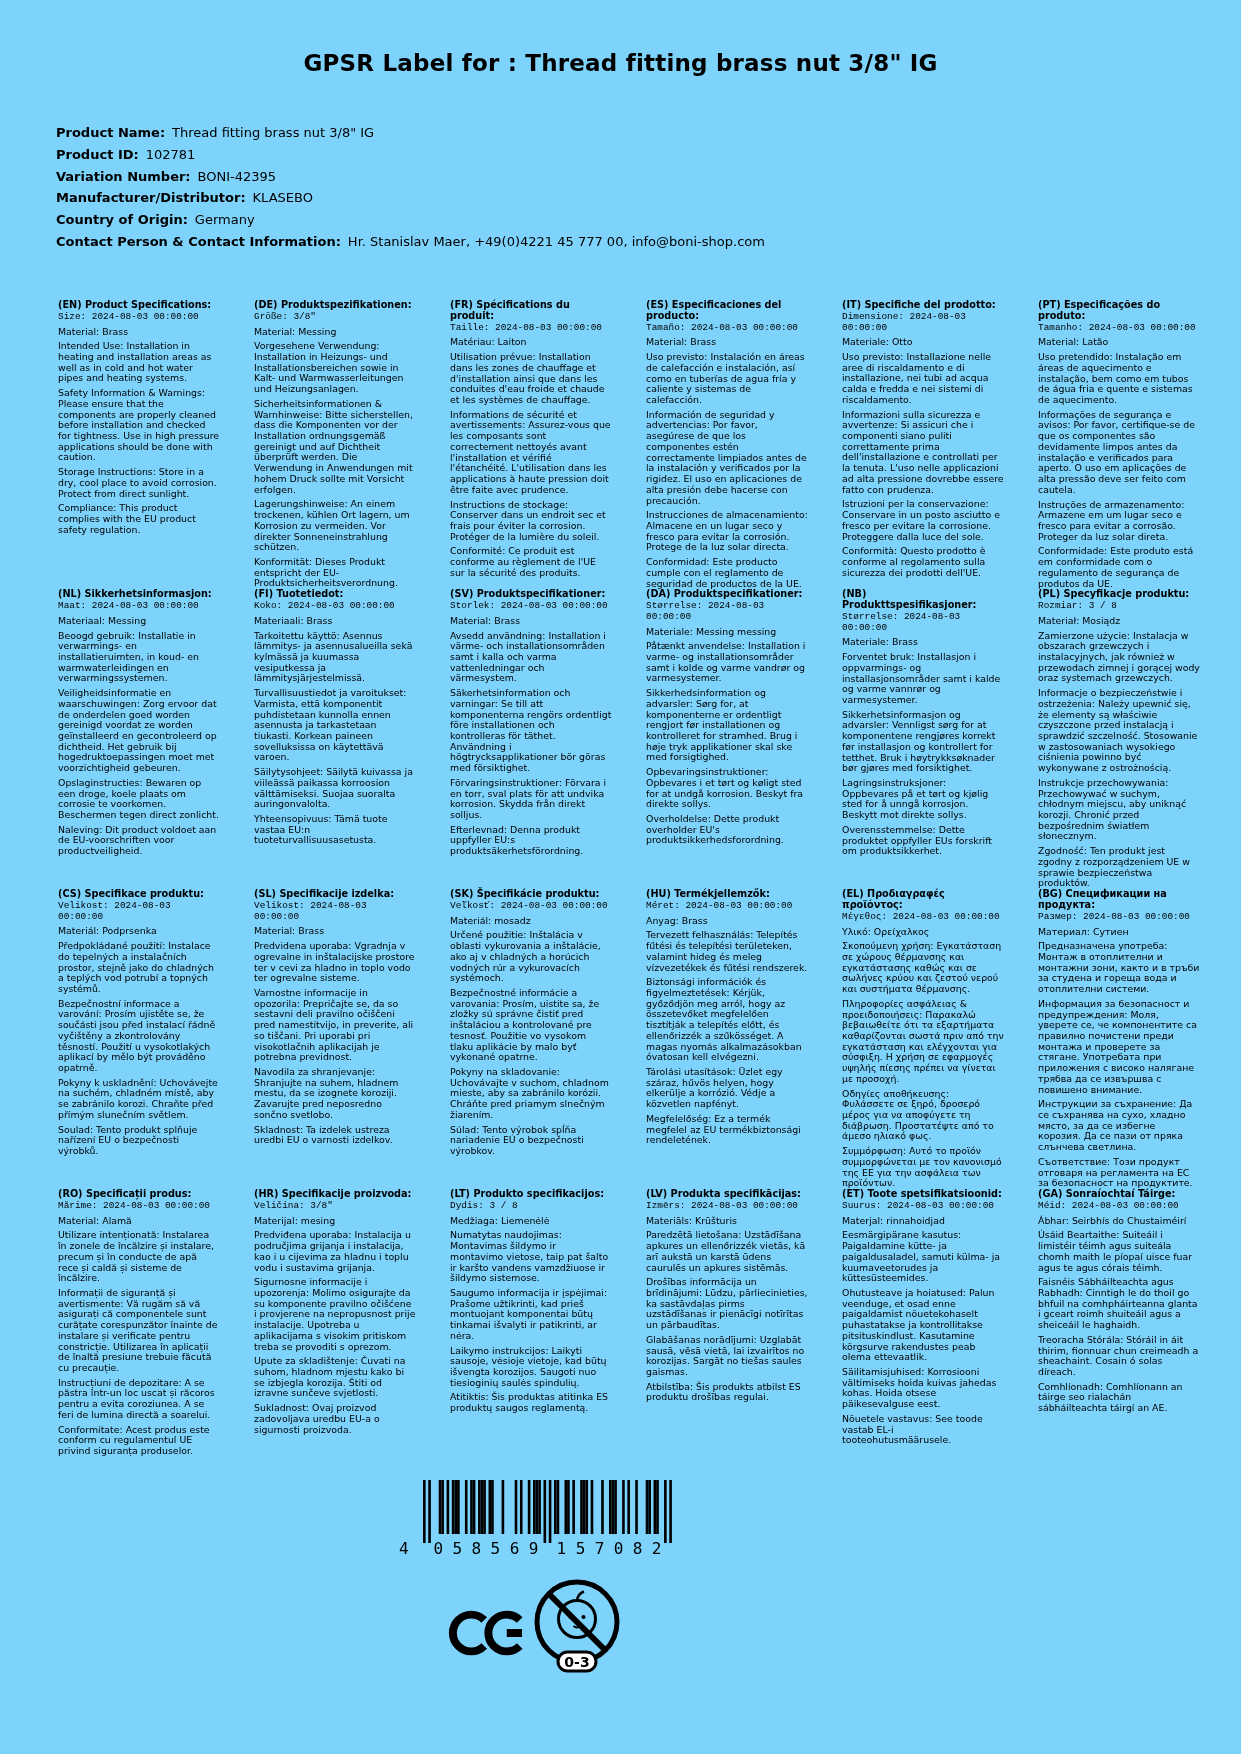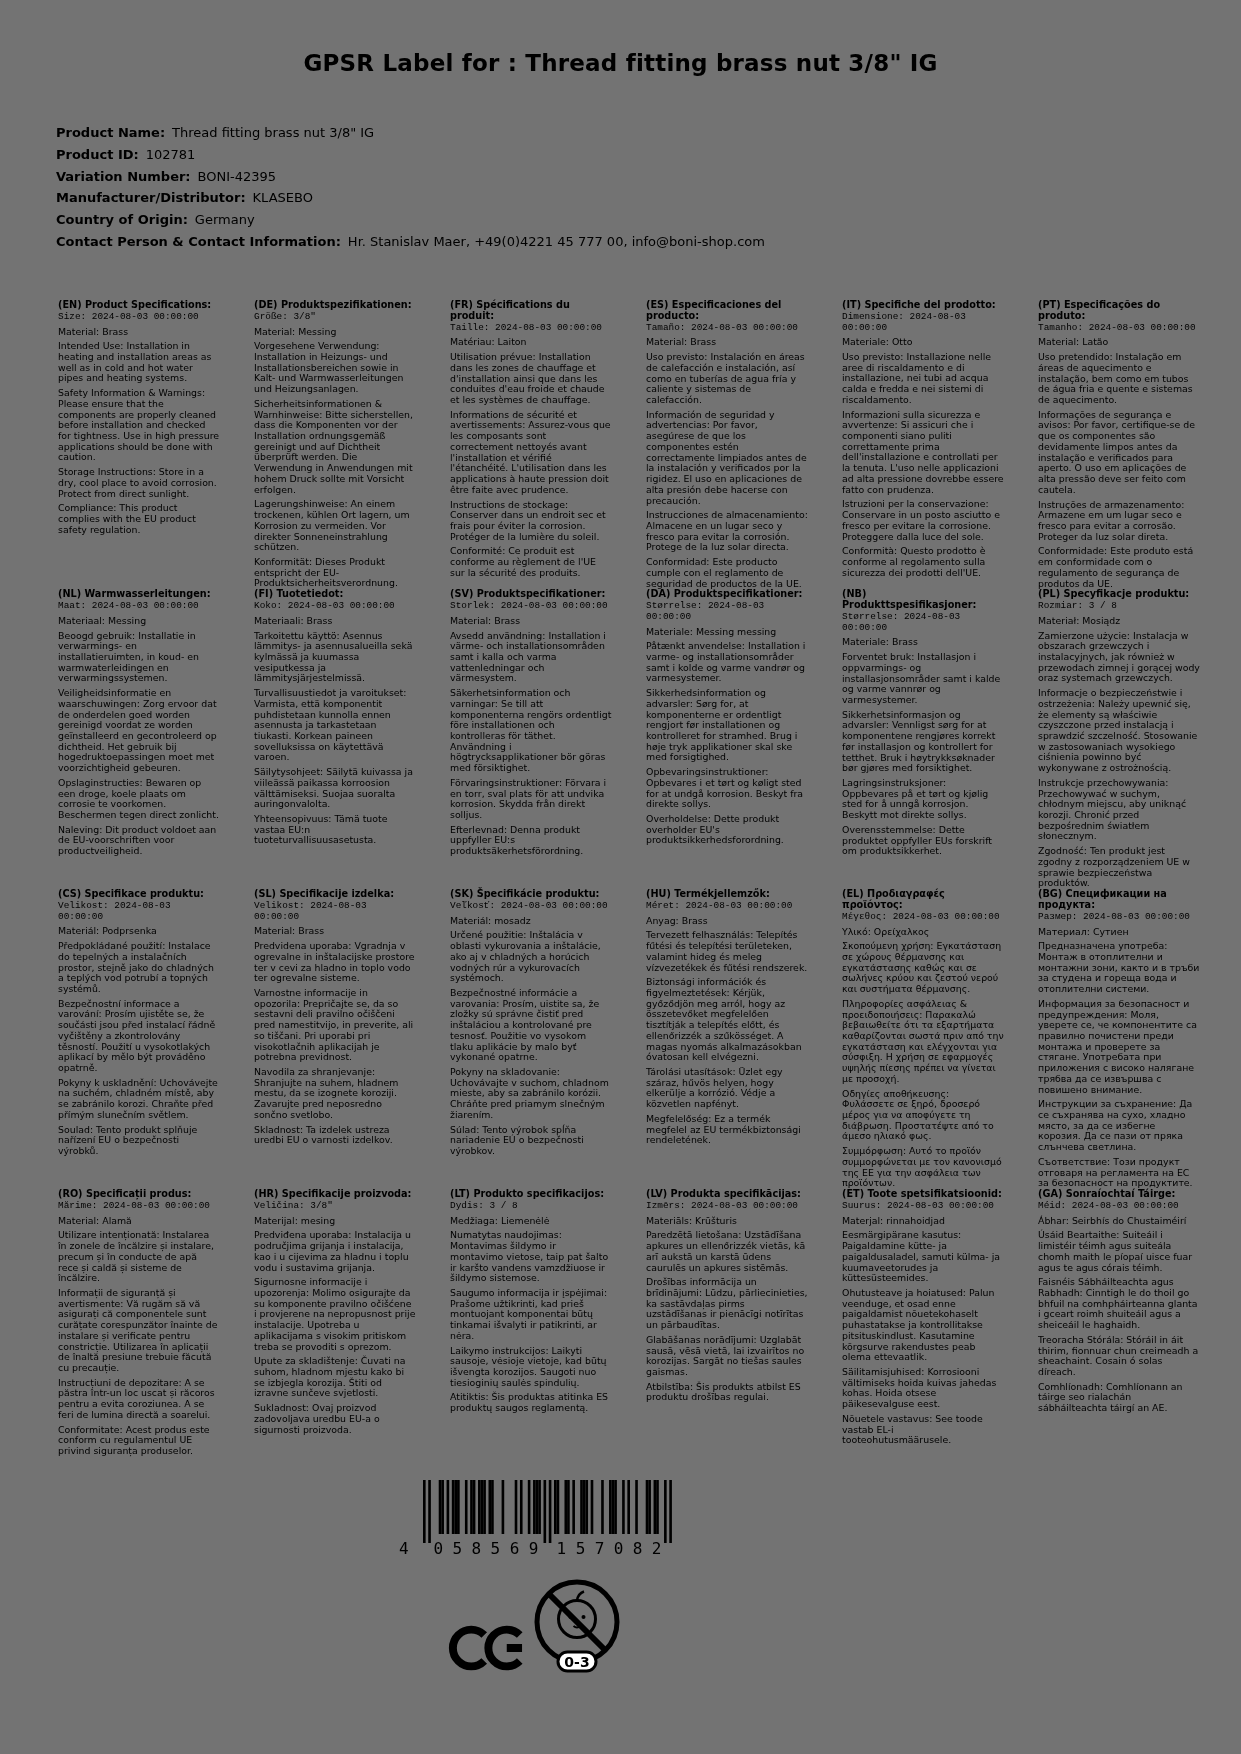--- a/index.html
+++ b/index.html
@@ -1,17 +1,17 @@
 <!DOCTYPE html>
 <html><head>
 <meta charset="utf-8">
 <style>
   html,body{margin:0;padding:0;background:#9a9a9a;}
   .page{
-    position:relative;width:1241px;height:1754px;margin:0 auto;background:#737373;
+    position:relative;width:1241px;height:1754px;margin:0 auto;background:#7dd3fc;
     font-family:"DejaVu Sans",sans-serif;color:#000;overflow:hidden;
   }
   .title{
     position:absolute;top:50px;left:0;width:100%;text-align:center;
     font-size:23px;font-weight:bold;letter-spacing:.2px;
   }
   .product-info{position:absolute;top:122px;left:56px;font-size:13px;line-height:21.8px;}
   .pi-row .pi-label{font-weight:bold;margin-right:7px;}
   .pi-row .pi-value{font-weight:normal;}
   .lang-grid{
@@ -21,21 +21,21 @@
   .lang-block{width:162px;font-size:9.4px;line-height:1.14;}
   .lb-title{font-weight:bold;font-size:9.7px;line-height:1.12;}
   .lang-block p{margin:4px 0 0 0;}
   .lang-block p.first{margin-top:1px;font-family:Liberation Mono, monospace;}
   .footer{
     position:absolute;top:1478px;left:372px;width:340px;
     display:flex;flex-direction:column;align-items:center;
   }
   .barcode-svg{fill:#000;}
   .barcode-svg text{font-family:"DejaVu Sans Mono","DejaVu Sans",monospace;}
-  .marks-row{display:flex;align-items:flex-end;margin-top:16px;transform:translateX(-6px);}
+  .marks-row{display:flex;align-items:center;margin-top:16px;transform:translateX(-6px);}
   .ce-svg{margin-top:14px;}
 </style>
 </head>
 <body>
 
 <div class="page">
 
   <div class="title">GPSR Label for : Thread fitting brass nut 3/8" IG</div>
 
   <div class="product-info">
@@ -108,21 +108,21 @@
       <div class="lang-block">
         <div class="lb-title">(PT) Especificações do produto:</div>
         <p class="first">Tamanho: 2024-08-03 00:00:00</p>
         <p>Material: Latão</p>
         <p>Uso pretendido: Instalação em áreas de aquecimento e instalação, bem como em tubos de água fria e quente e sistemas de aquecimento.</p>
         <p>Informações de segurança e avisos: Por favor, certifique-se de que os componentes são devidamente limpos antes da instalação e verificados para aperto. O uso em aplicações de alta pressão deve ser feito com cautela.</p>
         <p>Instruções de armazenamento: Armazene em um lugar seco e fresco para evitar a corrosão. Proteger da luz solar direta.</p>
         <p>Conformidade: Este produto está em conformidade com o regulamento de segurança de produtos da UE.</p>
       </div>
       <div class="lang-block">
-        <div class="lb-title">(NL) Warmwasserleitungen:</div>
+        <div class="lb-title">(NL) Sikkerhetsinformasjon:</div>
         <p class="first">Maat: 2024-08-03 00:00:00</p>
         <p>Materiaal: Messing</p>
         <p>Beoogd gebruik: Installatie in verwarmings- en installatieruimten, in koud- en warmwaterleidingen en verwarmingssystemen.</p>
         <p>Veiligheidsinformatie en waarschuwingen: Zorg ervoor dat de onderdelen goed worden gereinigd voordat ze worden geïnstalleerd en gecontroleerd op dichtheid. Het gebruik bij hogedruktoepassingen moet met voorzichtigheid gebeuren.</p>
         <p>Opslaginstructies: Bewaren op een droge, koele plaats om corrosie te voorkomen. Beschermen tegen direct zonlicht.</p>
         <p>Naleving: Dit product voldoet aan de EU-voorschriften voor productveiligheid.</p>
       </div>
       <div class="lang-block">
         <div class="lb-title">(FI) Tuotetiedot:</div>
         <p class="first">Koko: 2024-08-03 00:00:00</p>

